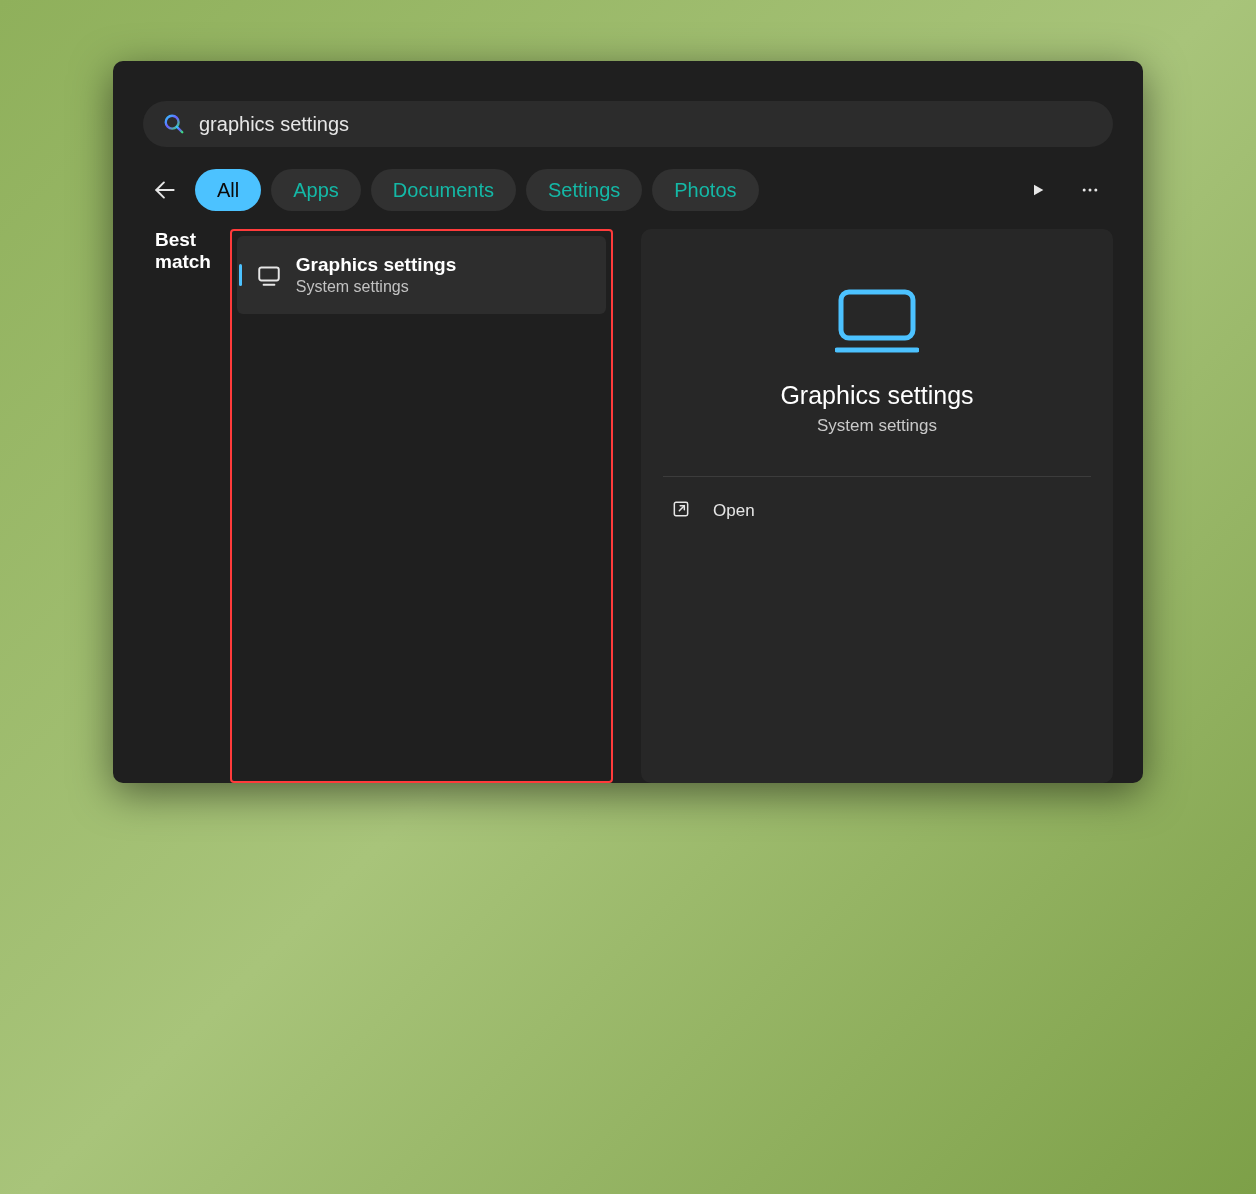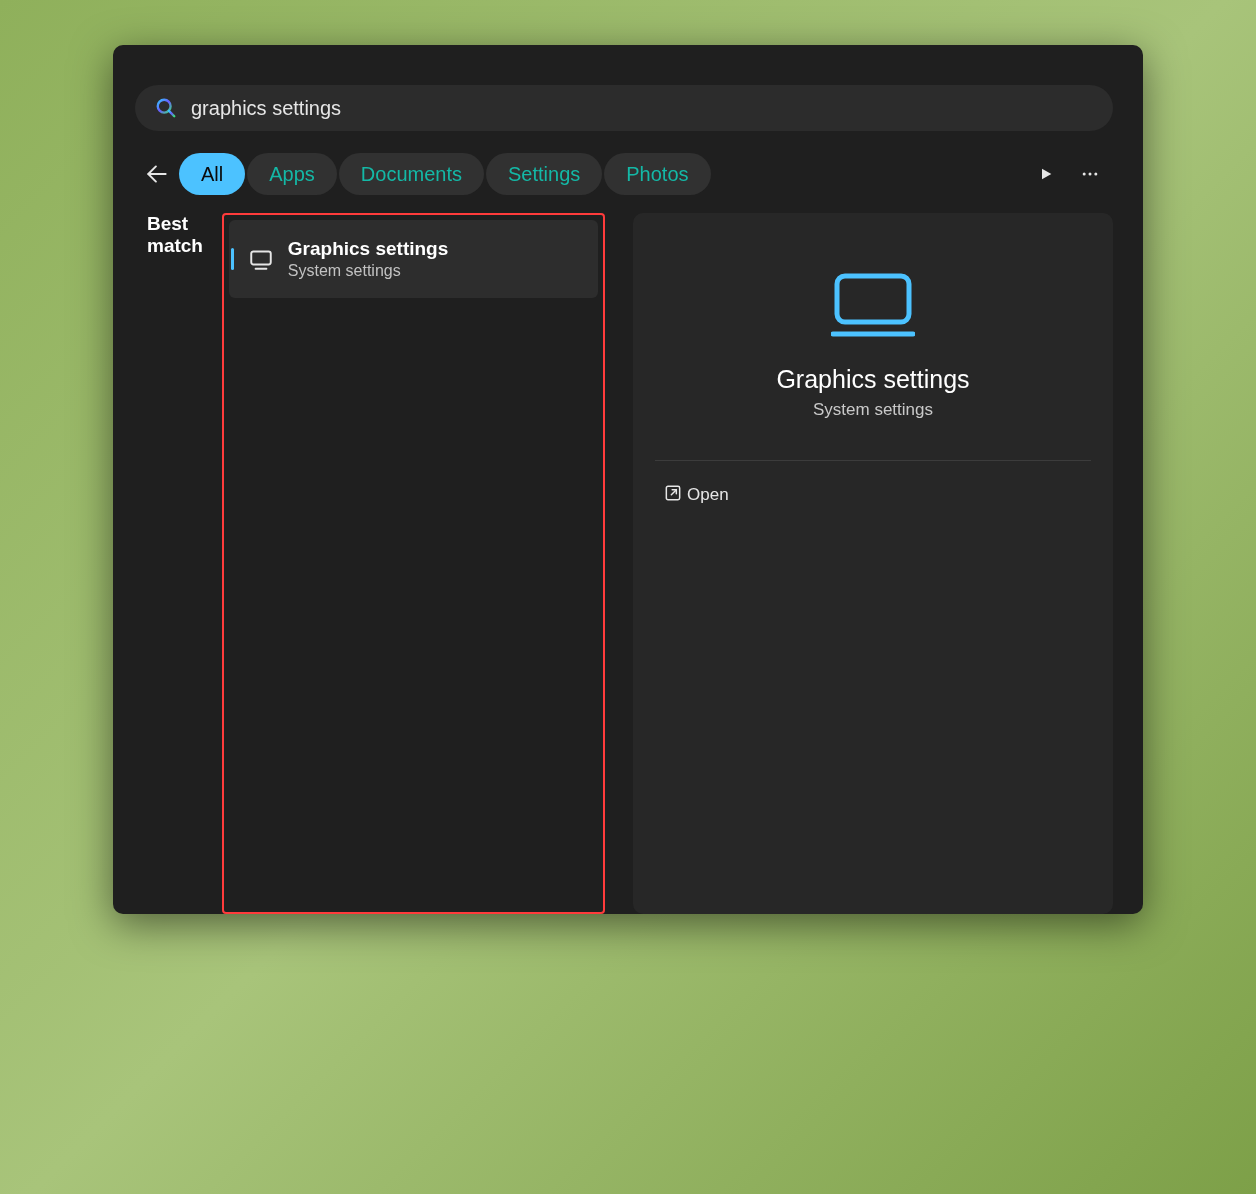--- a/index.html
+++ b/index.html
@@ -9,29 +9,30 @@
     background: linear-gradient(135deg, #8fb05b 0%, #a8c47a 50%, #7da048 100%);
     display: flex;
     align-items: flex-start;
     justify-content: center;
     padding-top: 45px;
     min-height: 1194px;
     width: 1256px;
   }
   .window {
     width: 1030px;
-    height: 869px;
+    height: 722px;
     background: #1f1f1f;
     border-radius: 10px;
     box-shadow: 0 10px 40px rgba(0,0,0,0.5);
     display: flex;
     flex-direction: column;
-    padding: 40px 30px 0 22px;
+    padding: 40px 30px 0 30px;
     overflow: hidden;
     position: relative;
+    margin-top: 16px;
   }
 
   
   .searchbar {
     display: flex;
     align-items: center;
     background: #2c2c2c;
     border-radius: 24px;
     height: 46px;
     padding: 0 20px;
@@ -45,21 +46,21 @@
     outline: none;
     color: #e6e6e6;
     font-size: 20px;
     font-family: inherit;
   }
 
   
   .filter-row {
     display: flex;
     align-items: center;
-    gap: 2px;
+    gap: 10px;
     margin-top: 22px;
     padding: 0 2px;
   }
   .back-btn {
     width: 40px; height: 40px;
     display: flex; align-items: center; justify-content: center;
     color: #e6e6e6;
     border-radius: 50%;
     cursor: pointer;
   }
@@ -171,21 +172,21 @@
     margin-top: 6px;
   }
   .divider {
     height: 1px;
     background: #3c3c3c;
     width: 100%;
   }
   .action-row {
     display: flex;
     align-items: center;
-    gap: 4px;
+    gap: 22px;
     padding: 22px 8px;
     color: #e6e6e6;
     cursor: pointer;
     border-radius: 6px;
   }
   .action-label { font-size: 17px; }
 
 </style>
 </head>
 <body>

